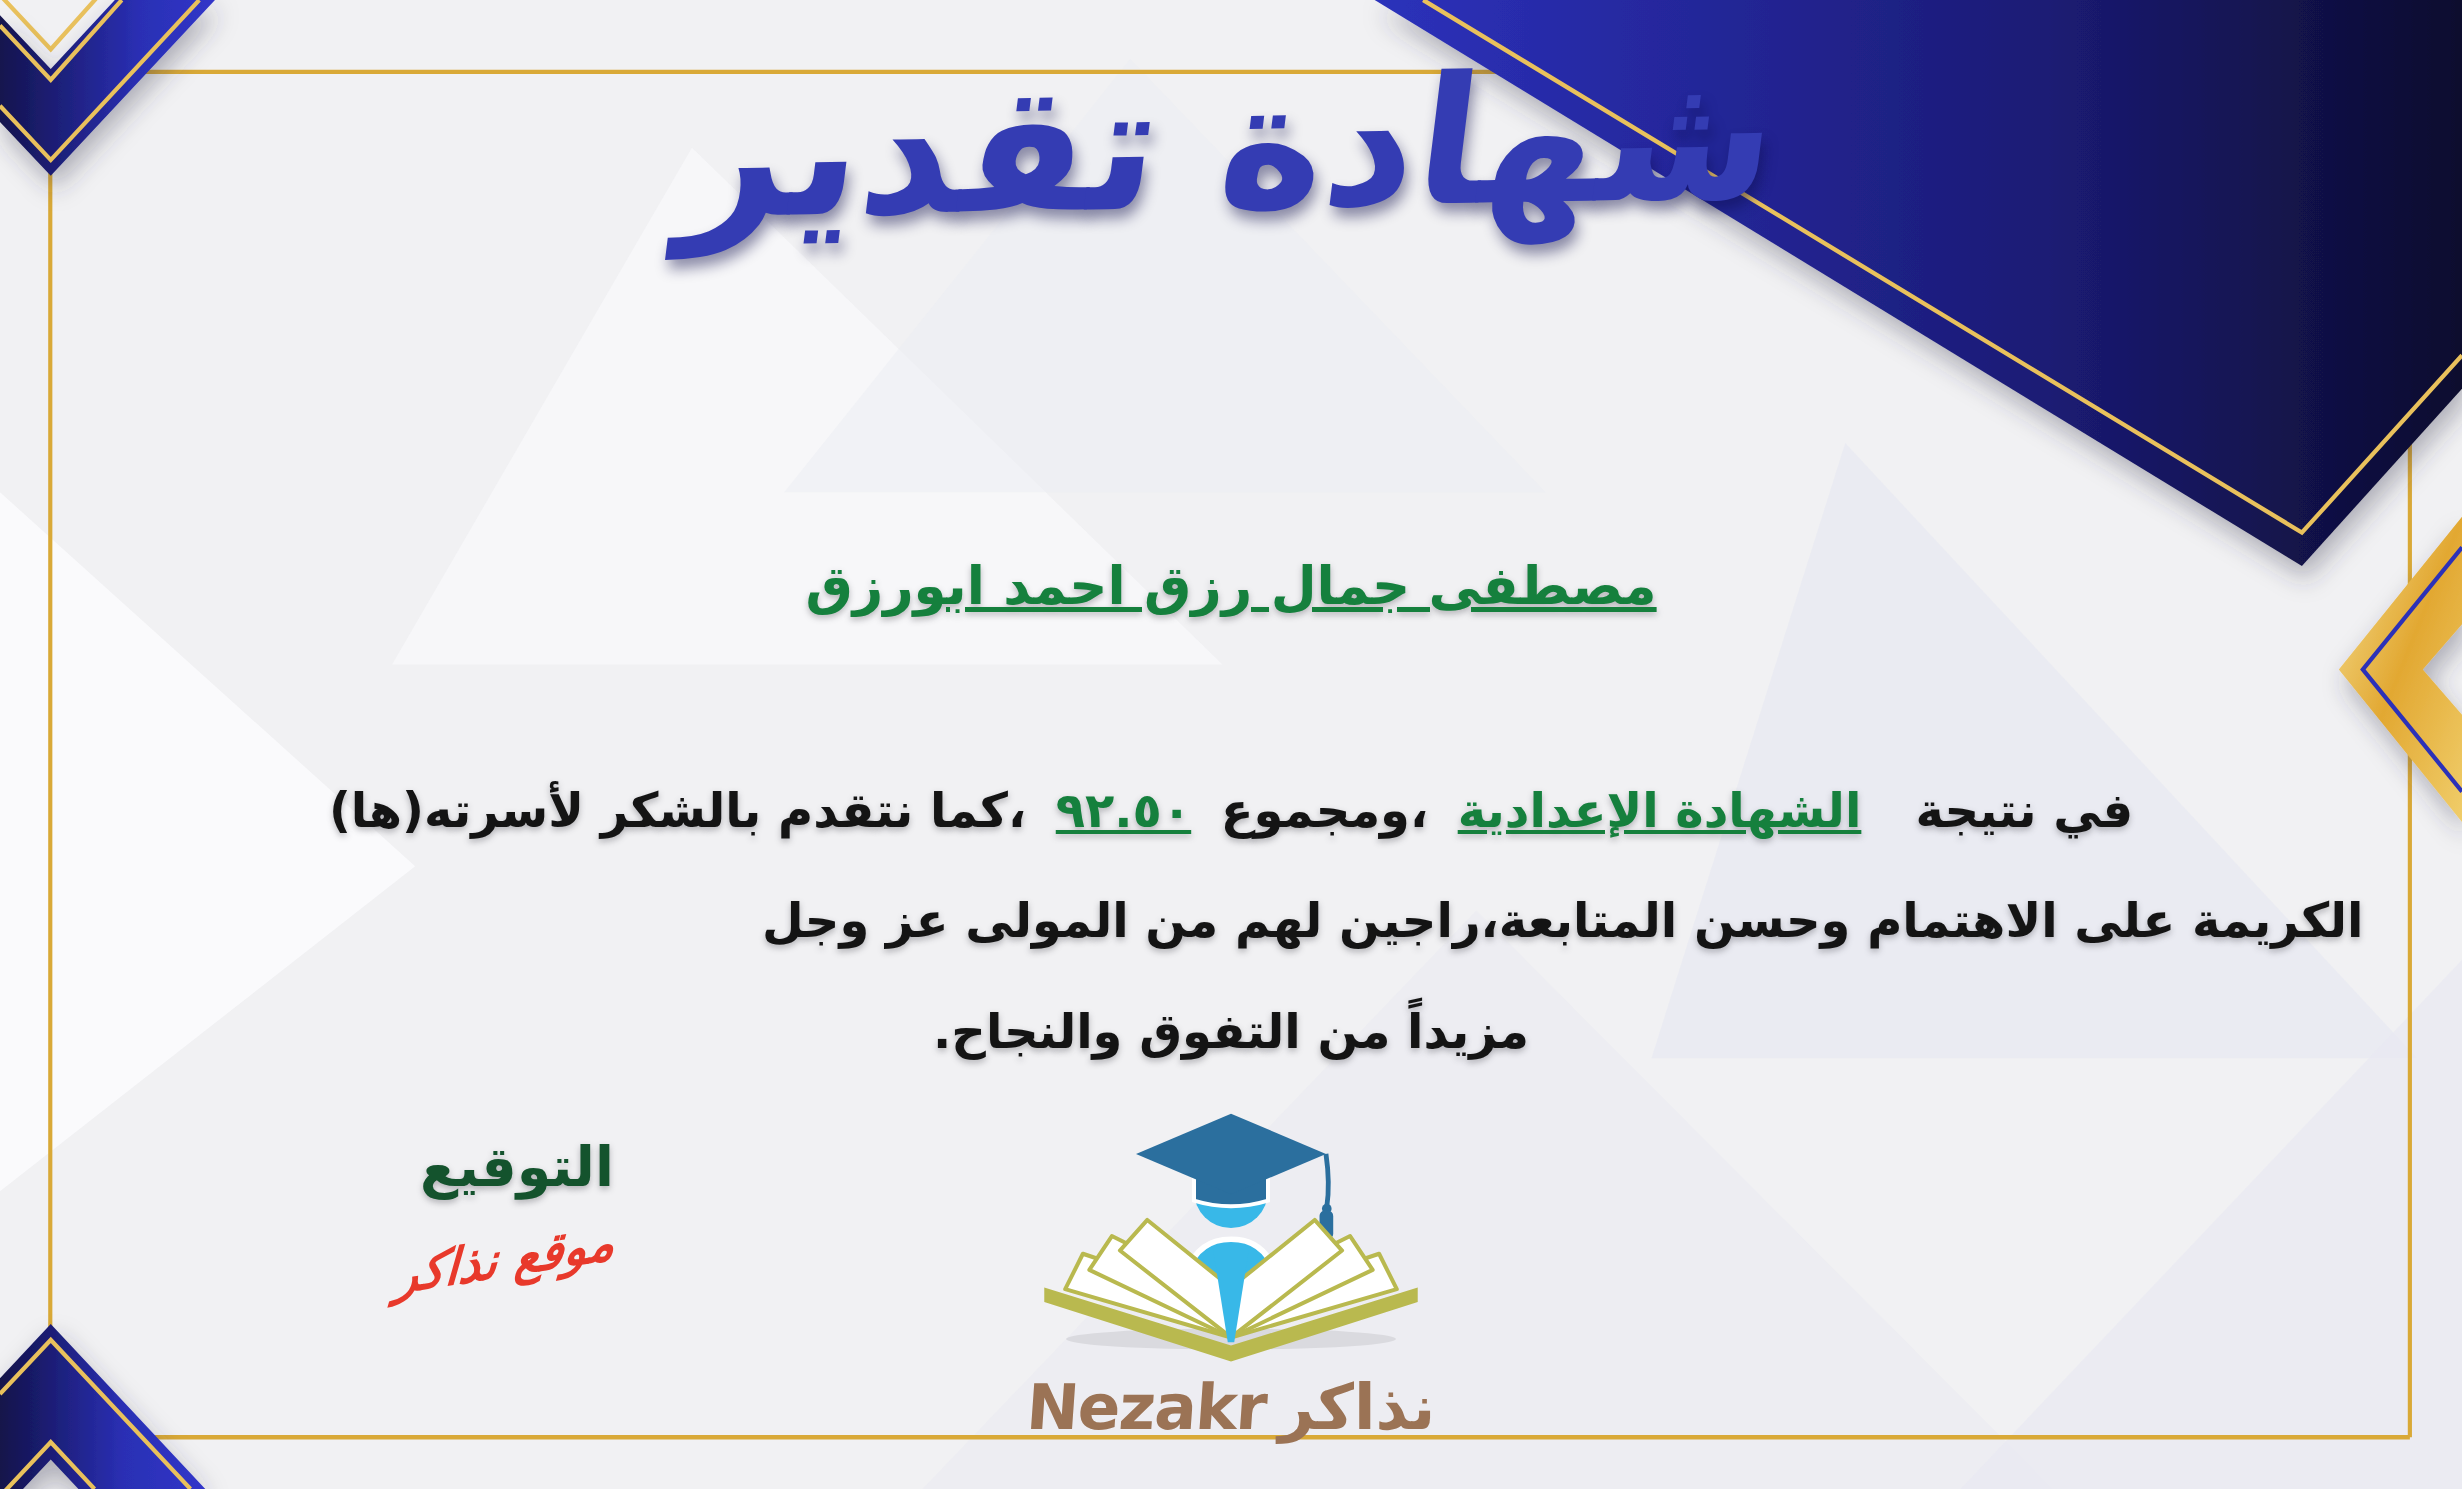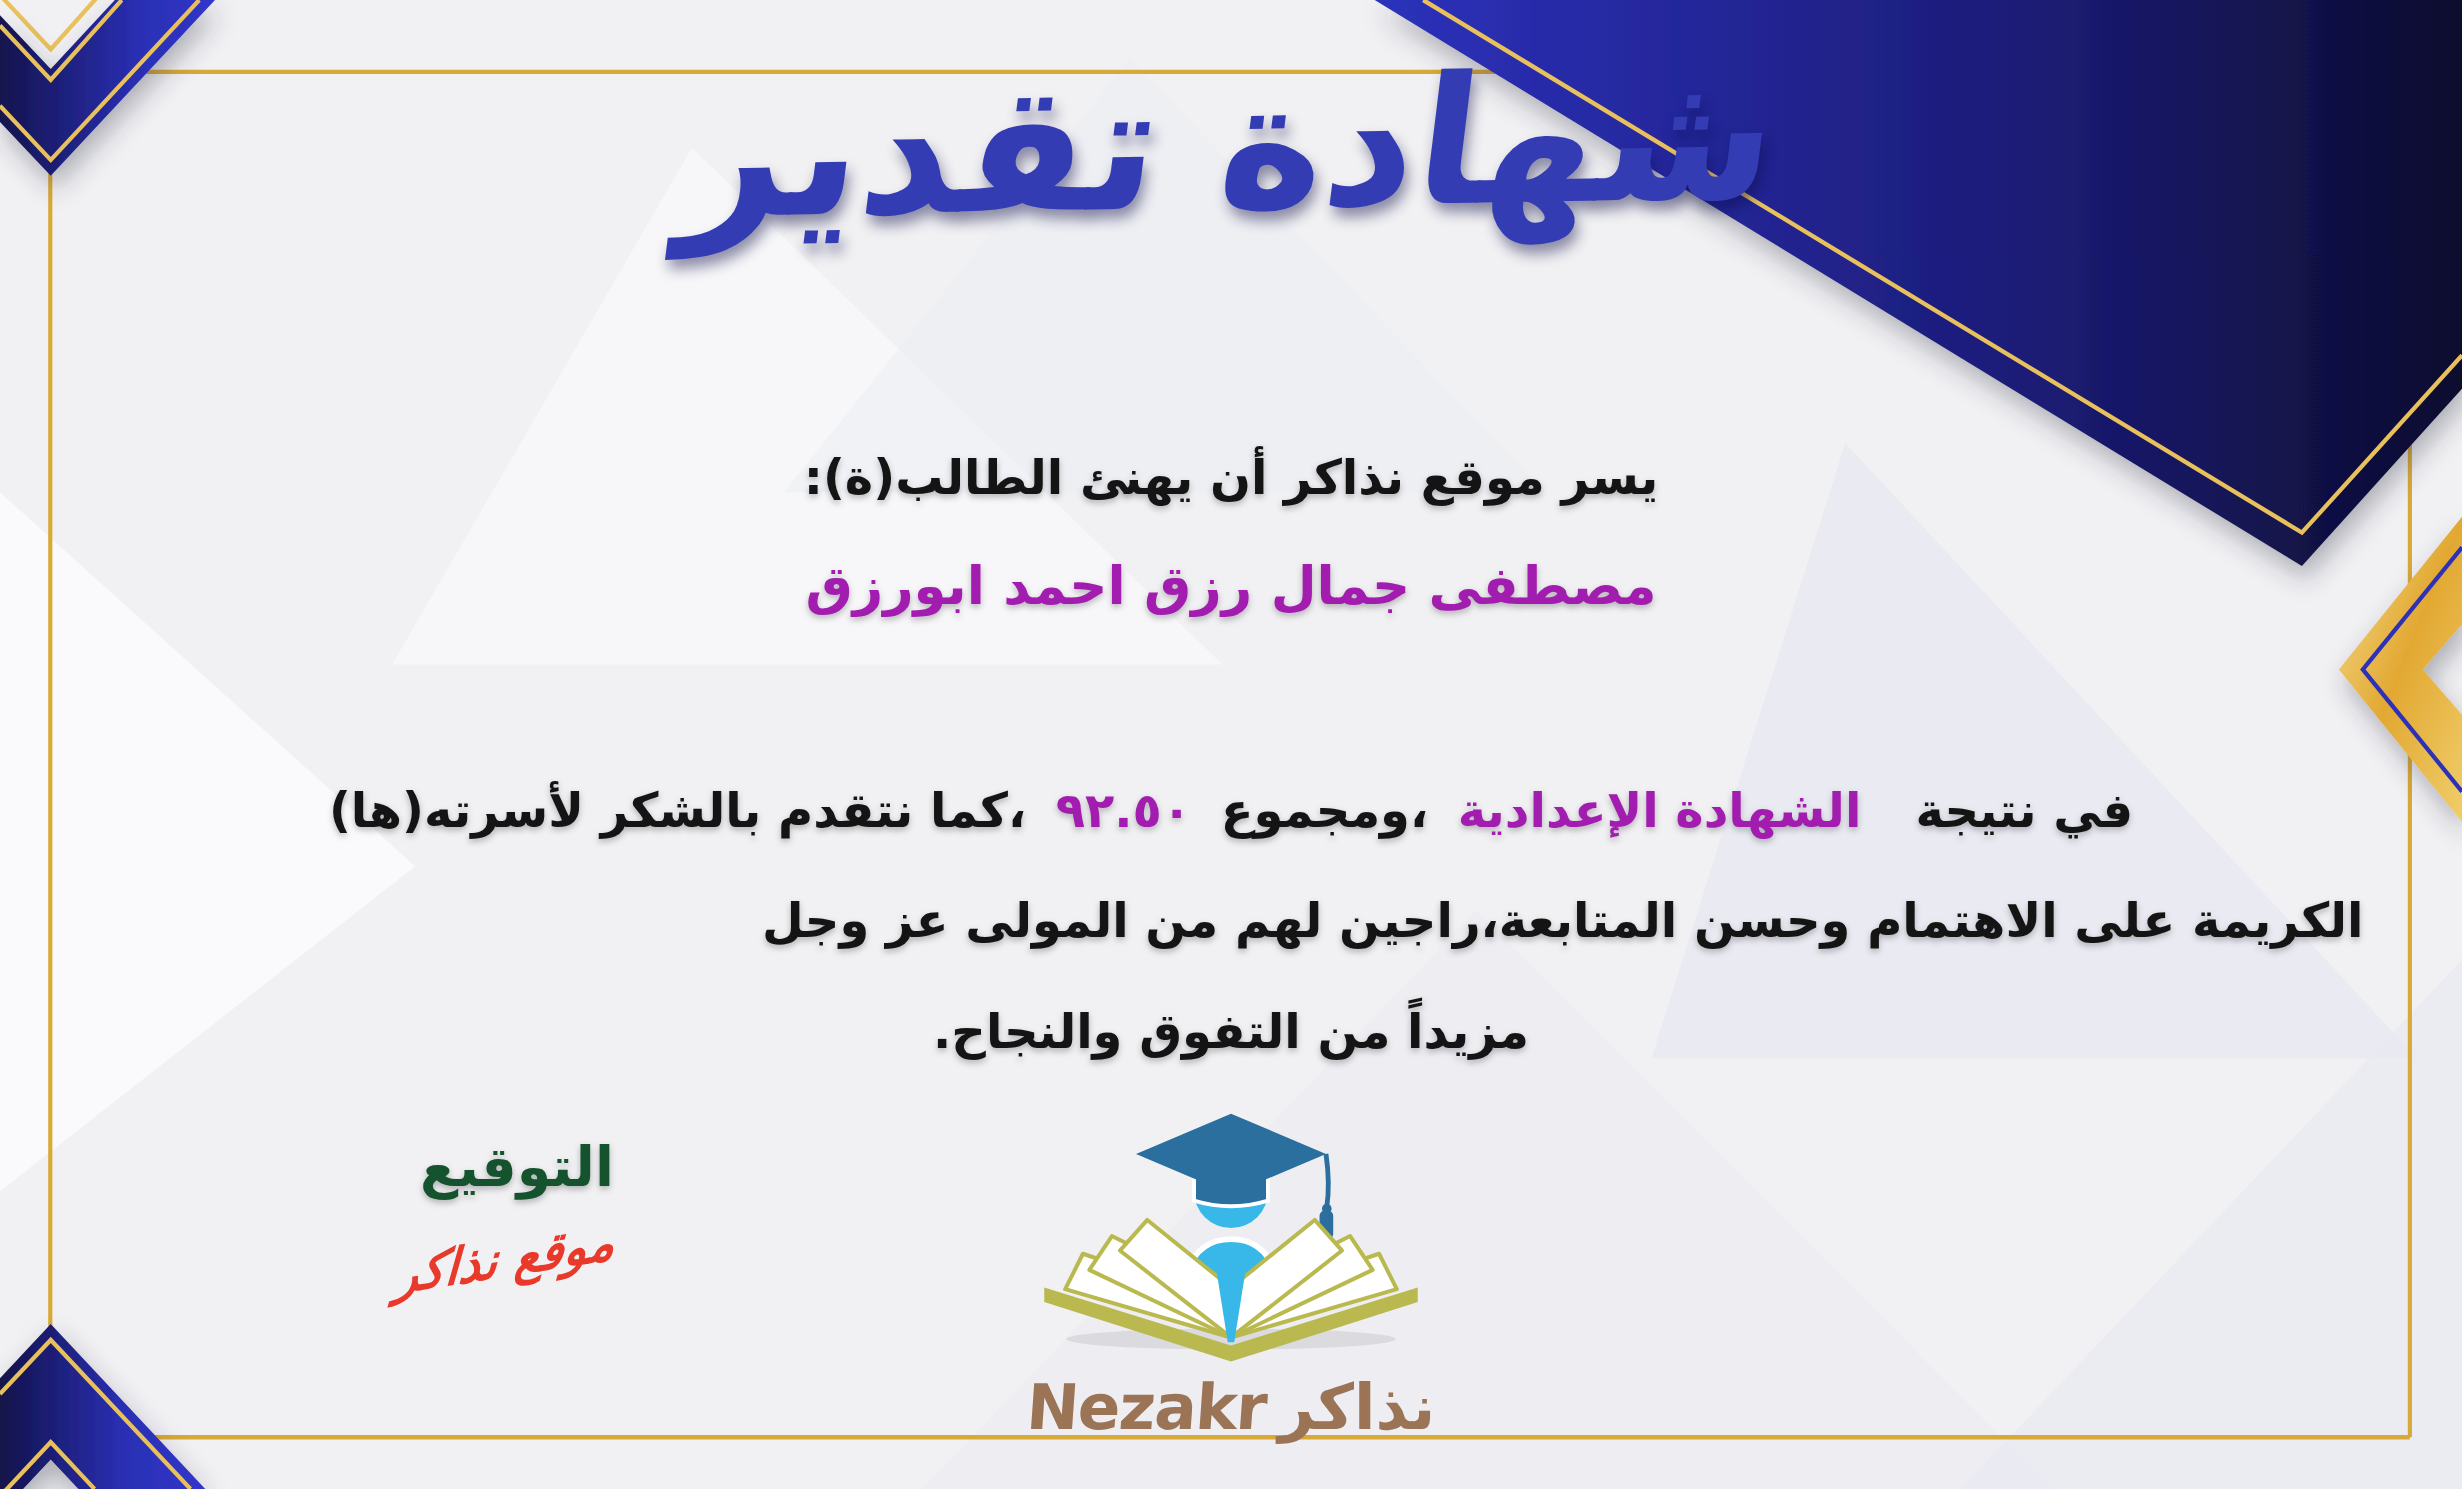--- a/index.html
+++ b/index.html
@@ -14,21 +14,21 @@
     transform:skewX(-8deg) rotate(-1deg);
     text-shadow:0.18vw 0.38vw 0.55vw rgba(10,12,70,0.45);
     letter-spacing:-0.1vw;line-height:1.1;
   }
   .line{
     left:4%;right:4%;text-align:center;direction:rtl;
     color:#141414;font-weight:bold;font-size:1.95vw;line-height:1.4;
     text-shadow:0 0.12vw 0.28vw rgba(60,60,70,0.35);
     white-space:nowrap;
   }
-  .red{color:#a21caf;}
+  .red{color:#15803d;text-decoration:underline;}
   .name{font-size:2.15vw;}
   .sp{display:inline-block;width:2.2vw;}
   .sp-s{display:inline-block;width:1.2vw;}
   .sig-label{
     left:12%;width:18%;top:76.2%;text-align:center;direction:rtl;
     color:#14532d;font-weight:bold;font-size:2.25vw;
     text-shadow:0 0.12vw 0.28vw rgba(60,60,70,0.35);
   }
   .sig-script{
     left:8%;width:25%;top:82.6%;text-align:center;direction:rtl;
@@ -115,21 +115,20 @@
 
     <g>
       <polygon points="0,2800 110,2690 445,3025 170,3025 110,2965 0,3075" fill="url(#bluBL)" filter="url(#sh)"></polygon>
       <polyline points="0,2832 110,2722 413,3025" fill="none" stroke="#e9c15c" stroke-width="9"></polyline>
       <polyline points="0,3040 110,2930 205,3025" fill="none" stroke="#e9c15c" stroke-width="9"></polyline>
     </g>
   </svg>
 
   <div class="abs title">شهادة تقدير</div>
 
-  <div class="abs line" style="top:29.8%;">يسر موقع نذاكر أن يهنئ الطالب(ة):</div>
 
   <div class="abs line red name" style="top:36.9%;">مصطفى جمال رزق احمد ابورزق</div>
 
 
   <div class="abs line" style="top:52.2%;text-align:center;" dir="rtl">
     <span>في نتيجة</span><span class="sp"></span><span class="red">الشهادة الإعدادية</span><span class="sp-s"></span><span>،ومجموع</span><span class="sp-s"></span><span class="red">٩٢.٥٠</span><span class="sp-s"></span><span>،كما نتقدم بالشكر لأسرته(ها)</span>
   </div>
 
   <div class="abs line" style="top:59.6%;text-align:right;">الكريمة على الاهتمام وحسن المتابعة،راجين لهم من المولى عز وجل</div>
 

